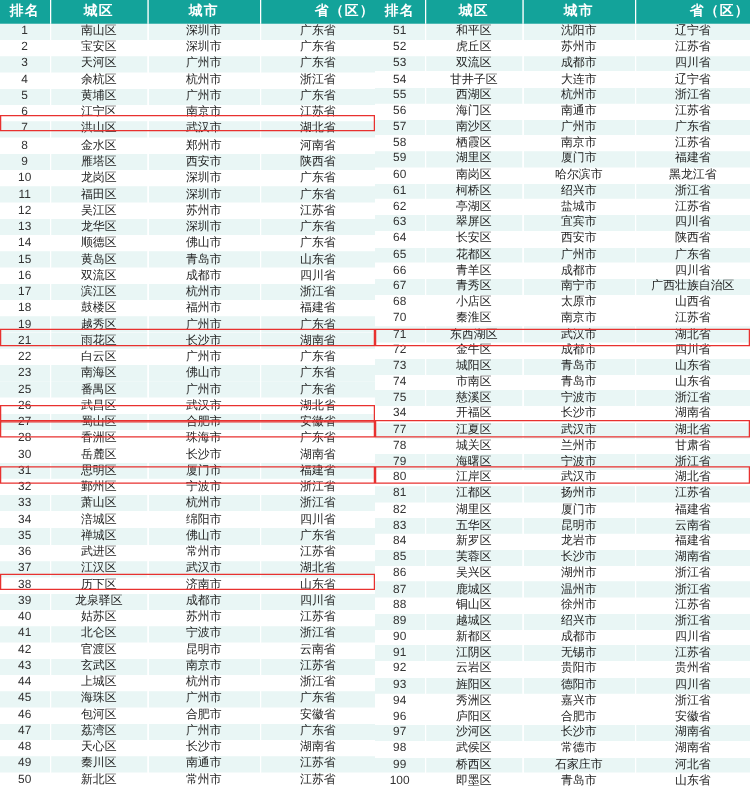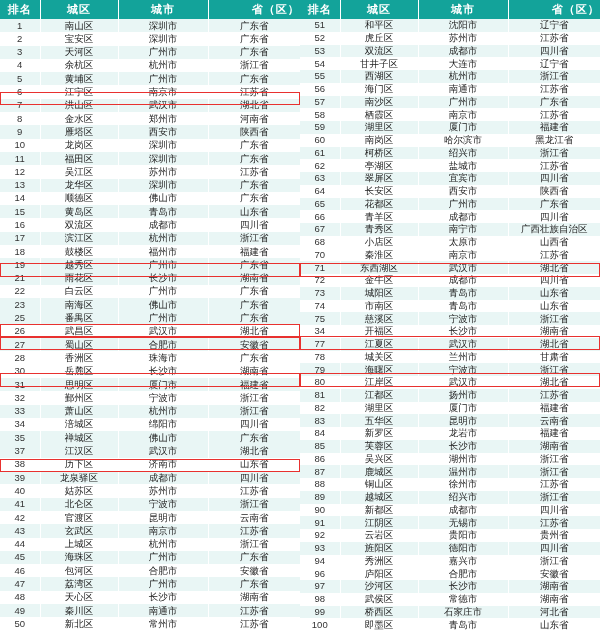--- a/index.html
+++ b/index.html
@@ -276,20 +276,26 @@
             <td>涪城区</td>
             <td>绵阳市</td>
             <td>四川省</td>
           </tr>
           <tr class="odd">
             <td class="rank">35</td>
             <td>禅城区</td>
             <td>佛山市</td>
             <td>广东省</td>
           </tr>
+          <tr class="even">
+            <td class="rank">36</td>
+            <td>武进区</td>
+            <td>常州市</td>
+            <td>江苏省</td>
+          </tr>
           <tr class="odd">
             <td class="rank">37</td>
             <td>江汉区</td>
             <td>武汉市</td>
             <td>湖北省</td>
           </tr>
           <tr class="even">
             <td class="rank">38</td>
             <td>历下区</td>
             <td>济南市</td>

